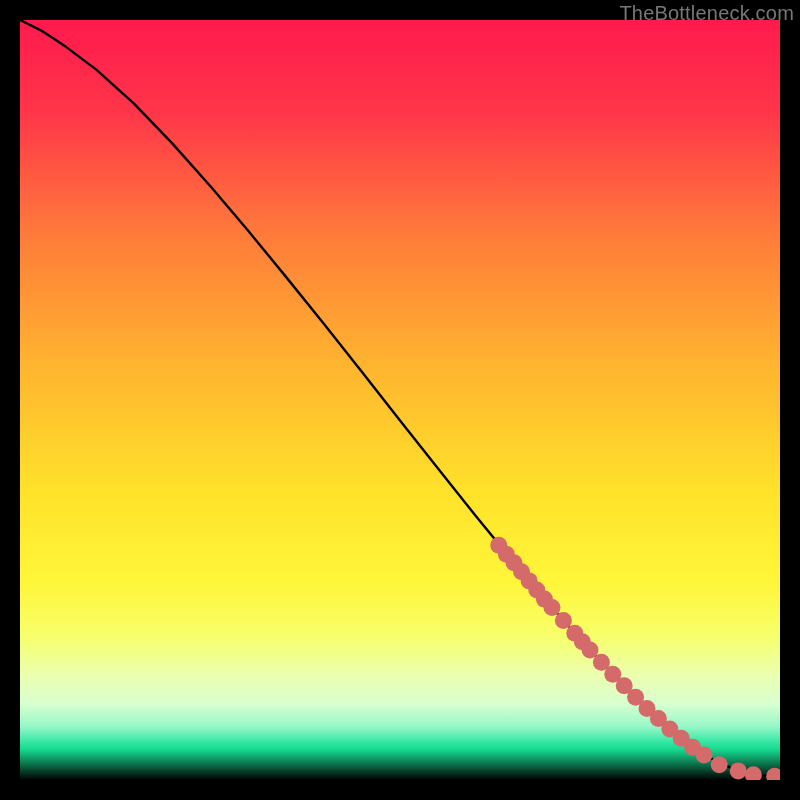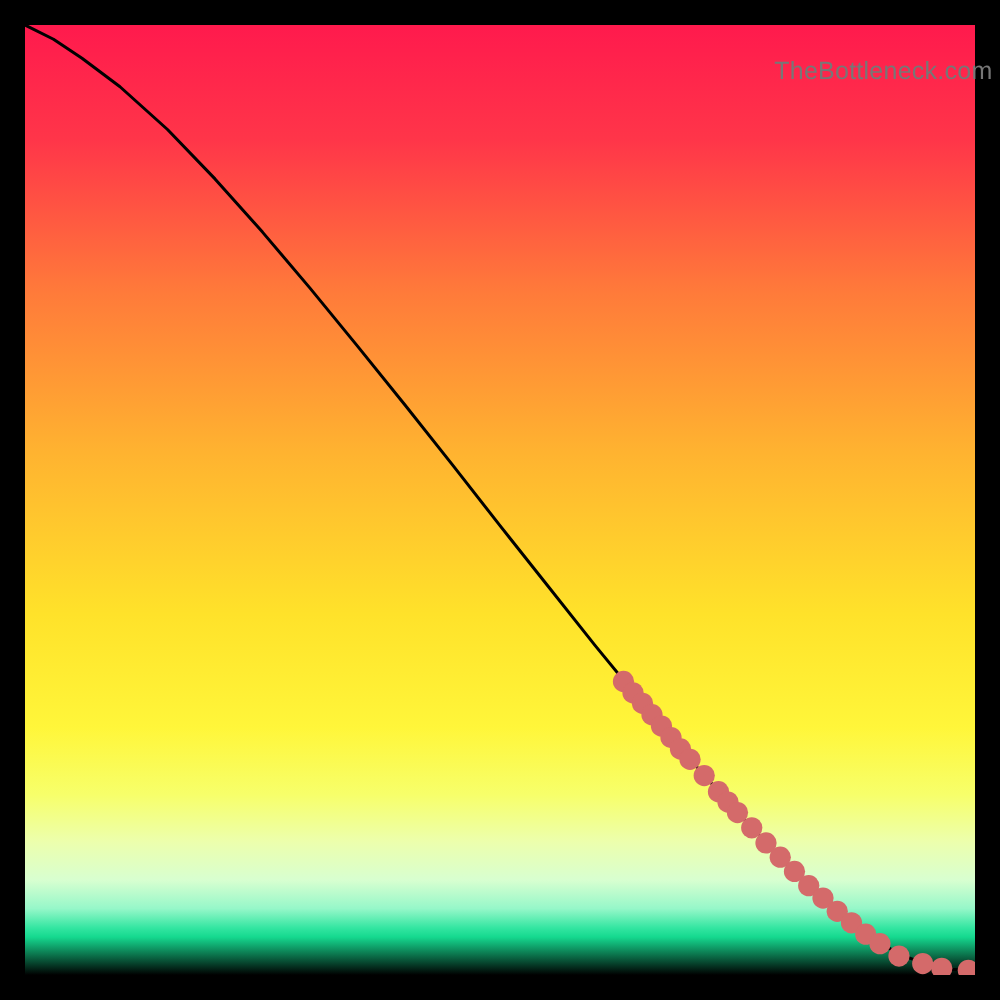--- a/index.html
+++ b/index.html
@@ -41,21 +41,20 @@
   }
   .attribution {
     position: absolute;
     top: 2px;
     right: 6px;
     color: #777;
     font-size: 20px;
     font-weight: 500;
     letter-spacing: 0.2px;
     user-select: none;
-    margin-top: 44px;
   }
 </style>
 </head>
 <body>
 
 <div class="stage">
   <div class="plot">
     <div class="gradient" style="background: linear-gradient(rgb(255, 26, 77) 0%, rgb(255, 53, 73) 12%, rgb(255, 122, 58) 28%, rgb(255, 179, 48) 45%, rgb(255, 226, 42) 62%, rgb(255, 246, 58) 74%, rgb(247, 255, 106) 81%, rgb(236, 255, 173) 86%, rgb(216, 255, 208) 90%, rgb(150, 247, 201) 93%, rgb(53, 230, 162) 95%, rgb(21, 217, 143) 96%, rgb(0, 0, 0) 100%);"></div>
     <svg class="overlay" viewBox="0 0 760 760" preserveAspectRatio="none">
       <path id="curve-path" fill="none" stroke="#000000" stroke-width="2.4" stroke-linejoin="round" stroke-linecap="round" d="M0.00 0.00 L22.80 11.40 L45.60 26.60 L76.00 49.40 L114.00 83.60 L152.00 123.12 L190.00 165.68 L228.00 210.52 L266.00 256.88 L304.00 304.00 L342.00 351.88 L380.00 400.52 L418.00 448.40 L456.00 496.28 L494.00 542.64 L532.00 587.48 L570.00 630.04 L608.00 670.32 L630.80 692.36 L653.60 712.12 L676.40 729.60 L699.20 743.28 L722.00 751.64 L737.20 755.44 L760.00 756.20"></path>

